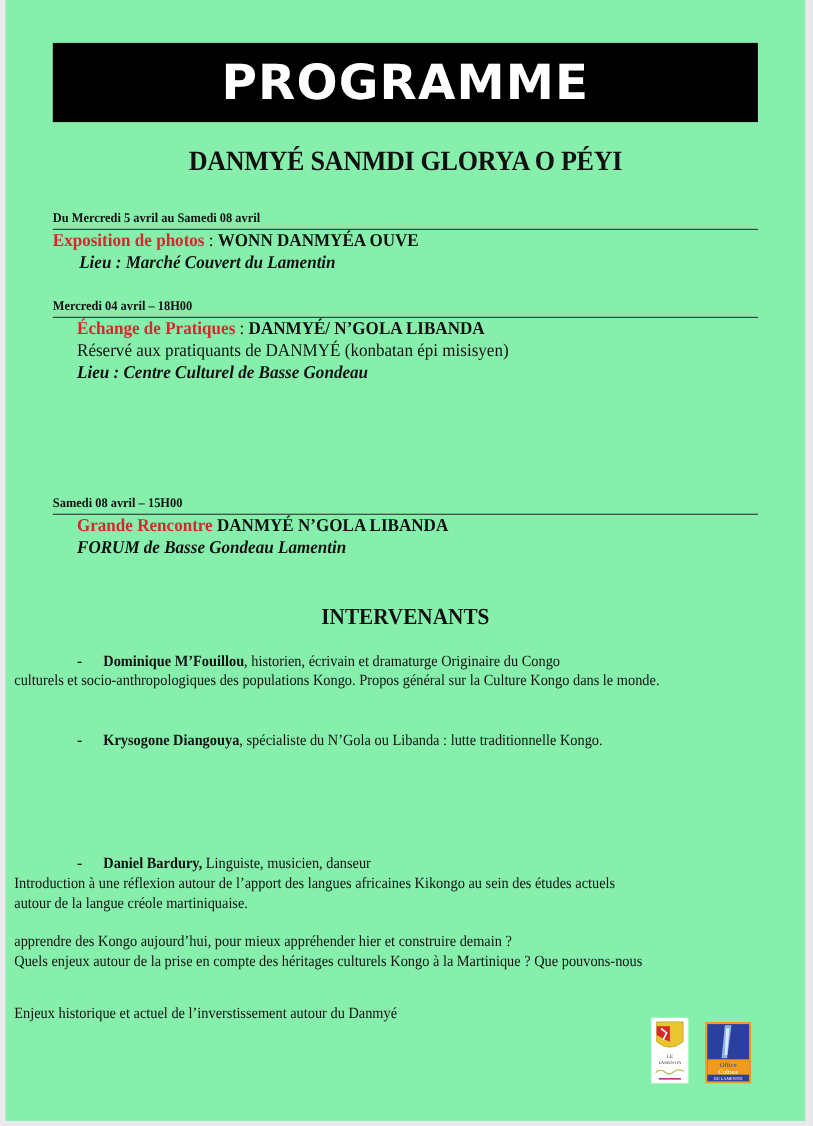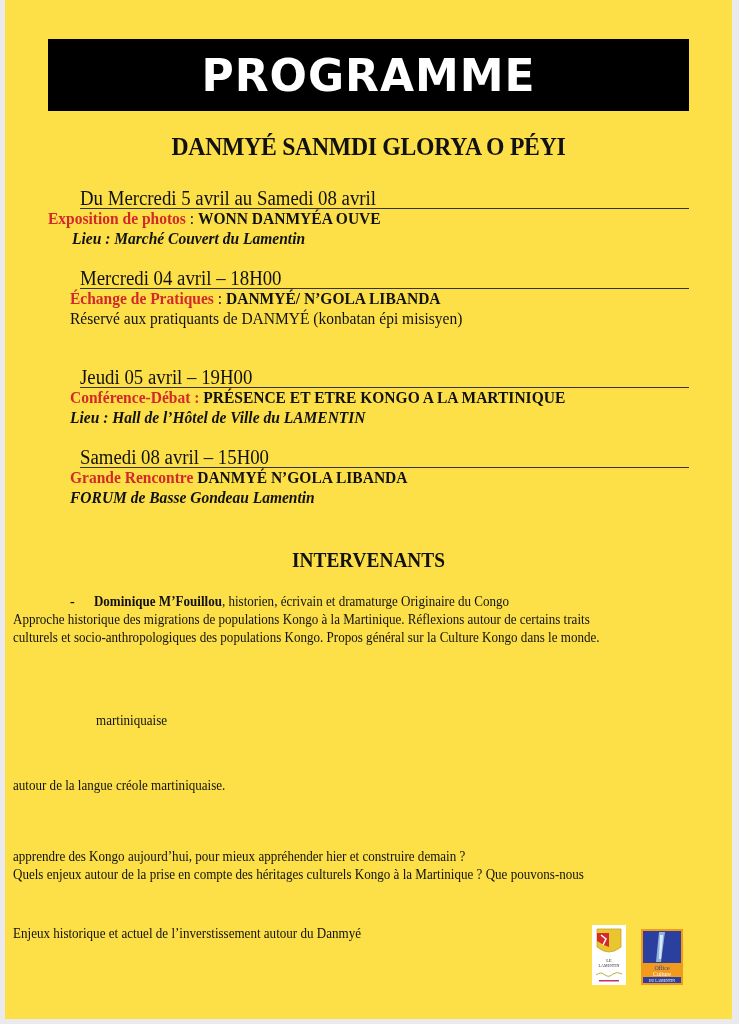--- a/index.html
+++ b/index.html
@@ -1,38 +1,38 @@
 <!DOCTYPE html>
 <html><head>
 <meta charset="utf-8">
 <style>
   html, body { margin: 0; padding: 0; }
   body {
     width: 739px; height: 1024px; background: #e9e9ee; position: relative; overflow: hidden;
     font-family: "Liberation Serif", "DejaVu Serif", serif; color: #111;
   }
   .page {
-    position: absolute; left: 5px; top: 0; width: 727px; height: 1019px; background: #fde047;
+    position: absolute; left: 5px; top: 0; width: 727px; height: 1019px; background: #86efac;
   }
   .banner {
     position: absolute; left: 43px; top: 39px; width: 641px; height: 72px; background: #000;
     display: flex; align-items: center; justify-content: center;
   }
   .banner span {
     color: #fff; font-family: "DejaVu Sans", "Liberation Sans", sans-serif; font-weight: bold;
     font-size: 44px; letter-spacing: 1px;
   }
   .subtitle {
     position: absolute; left: 0; width: 727px; top: 132px; text-align: center;
     font-weight: bold; font-size: 25.5px; letter-spacing: -0.3px; transform: scaleX(0.93);
   }
   .section { position: absolute; left: 43px; width: 641px; }
   .sec-head {
-    font-weight: normal; font-size: 20px; line-height: 19px; height: 19px;
-    border-bottom: 1.5px solid #333; transform-origin: left; margin-left: 32px; 
+    font-weight: bold; font-size: 12px; line-height: 19px; height: 19px;
+    border-bottom: 1.5px solid #333; transform-origin: left; 
   }
   .sec-head span { display: inline-block; transform: scaleX(0.94); transform-origin: left; white-space: nowrap; }
   .line { font-size: 16.5px; line-height: 20px; white-space: nowrap; }
   .indent { padding-left: 22px; }
   .indent2 { padding-left: 24px; }
   .red { color: #d3282c; font-weight: bold; }
   .bold { font-weight: bold; }
   .it { font-style: italic; font-weight: bold; }
   .cond { display: inline-block; transform: scaleX(0.94); transform-origin: left; }
   .h2 {
@@ -67,64 +67,59 @@
     </span></div>
     <div class="line indent2"><span class="it cond">Lieu : Marché Couvert du Lamentin</span></div>
   </div>
 
   <div class="section" style="top:269px">
     <div class="sec-head"><span>Mercredi 04 avril – 18H00</span></div>
     <div class="line indent"><span class="cond">
       <span class="red">Échange de Pratiques</span><span> : </span><span class="bold">DANMYÉ/ N’GOLA LIBANDA</span>
     </span></div>
     <div class="line indent"><span class="cond">Réservé aux pratiquants de DANMYÉ (konbatan épi misisyen)</span></div>
+    <div class="line indent"><span class="it cond">Lieu : Centre Culturel de Basse Gondeau</span></div>
   </div>
 
-  <div class="section" style="top:368px">
-    <div class="sec-head"><span>Jeudi 05 avril – 19H00</span></div>
-    <div class="line indent"><span class="cond">
-      <span class="red">Conférence-Débat :</span><span> </span><span class="bold">PRÉSENCE ET ETRE KONGO A LA MARTINIQUE</span>
-    </span></div>
-    <div class="line indent"><span class="it cond">Lieu : Hall de l’Hôtel de Ville du LAMENTIN</span></div>
-  </div>
 
   <div class="section" style="top:448px">
     <div class="sec-head"><span>Samedi 08 avril – 15H00</span></div>
     <div class="line indent"><span class="cond">
       <span class="red">Grande Rencontre</span><span> </span><span class="bold">DANMYÉ N’GOLA LIBANDA</span>
     </span></div>
     <div class="line indent"><span class="it cond">FORUM de Basse Gondeau Lamentin</span></div>
   </div>
 
   <div class="h2">INTERVENANTS</div>
 
   <div class="sp" style="top:592px">
     <div class="row bul"><span class="txt sqz"><b>Dominique M’Fouillou</b><span>, historien, écrivain et  dramaturge Originaire du Congo</span></span></div>
-    <div class="row"><span class="sqz">Approche historique des migrations de populations Kongo à la Martinique. Réflexions autour de certains traits</span></div>
     <div class="row"><span class="sqz">culturels et socio-anthropologiques des populations Kongo. Propos général sur la Culture Kongo dans le monde.</span></div>
   </div>
 
   <div class="sp" style="top:664px">
+    <div class="row bul"><span class="txt sqz"><b>Krysogone Diangouya</b><span>, spécialiste du N’Gola ou Libanda : lutte traditionnelle Kongo.</span></span></div>
   </div>
 
   <div class="sp" style="top:711px">
-    <div class="row cont"><span class="sqz">martiniquaise</span></div>
   </div>
 
   <div class="sp" style="top:776px">
+    <div class="row bul"><span class="txt sqz"><b>Daniel Bardury,</b><span> Linguiste, musicien, danseur</span></span></div>
+    <div class="row"><span class="sqz">Introduction à une réflexion autour de l’apport des langues africaines Kikongo au sein des études actuels</span></div>
     <div class="row"><span class="sqz">autour de la langue créole martiniquaise.</span></div>
   </div>
 
   <div class="sp" style="top:847px">
     <div class="row"><span class="sqz">apprendre des Kongo aujourd’hui, pour mieux appréhender hier et construire demain ?</span></div>
     <div class="row"><span class="sqz">Quels enjeux autour de la prise en compte des héritages culturels Kongo à la Martinique ? Que pouvons-nous</span></div>
   </div>
 
   <div class="sp" style="top:912px">
-    <div class="row" style="margin-top:12px"><span class="sqz">Enjeux historique et actuel de l’inverstissement autour du Danmyé</span></div>
+    <div class="row" style="margin-top:0"><span class="sqz">Enjeux historique et actuel de l’inverstissement autour du Danmyé</span></div>
   </div>
 
   <div class="logo1">
     <svg width="34" height="60" viewBox="0 0 34 60">
       <rect x="0" y="0" width="34" height="60" fill="#fff"></rect>
       <path d="M5 4 h24 v18 q-12 10 -24 0 z" fill="#e9c630" stroke="#c8a42a" stroke-width="0.8"></path>
       <path d="M5 8 h12 v14 q-6 -2 -12 -6 z" fill="#d42a2a"></path>
       <path d="M9 10 l5 4 l-3 6" stroke="#fff" stroke-width="1.5" fill="none"></path>
       <text x="17" y="37" font-size="4.5" text-anchor="middle" fill="#333" font-family="Liberation Serif, serif">LE</text>
       <text x="17" y="42" font-size="4" text-anchor="middle" fill="#333" font-family="Liberation Serif, serif">LAMENTIN</text>

